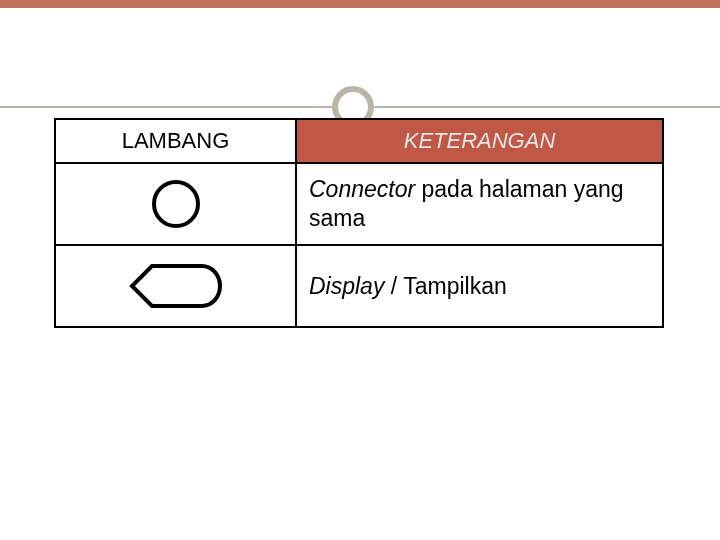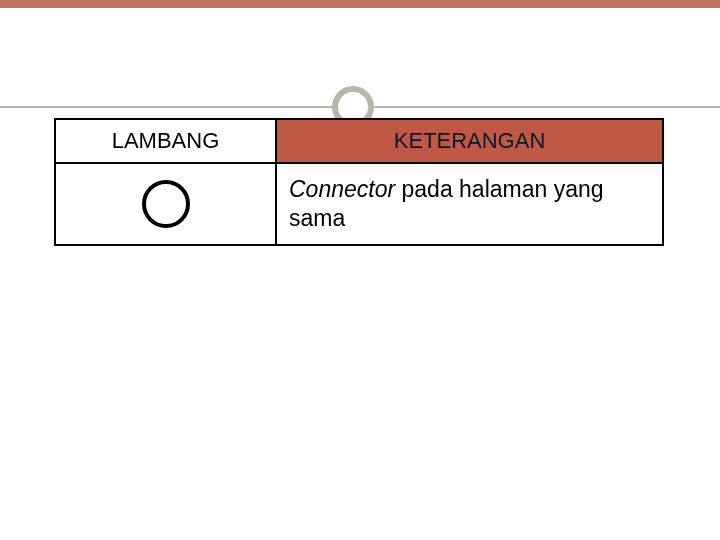--- a/index.html
+++ b/index.html
@@ -2,23 +2,23 @@
 <html><head>
 <meta charset="utf-8">
 <style>
   html,body{margin:0;padding:0;width:720px;height:540px;font-family:Arial,Helvetica,sans-serif;background:#fff;}
   .slide{position:relative;width:720px;height:540px;background:#fff;}
   .top-accent{position:absolute;top:0;left:0;width:720px;height:8px;background:#be7260;}
   .ring{position:absolute;top:86px;left:332px;width:30px;height:30px;border:6px solid #b9b6a9;border-radius:50%;background:#fff;box-sizing:content-box;}
   .hr{position:absolute;top:106px;left:0;width:720px;height:0;border-top:2px solid #b9b6a9;}
   table{position:absolute;top:118px;left:54px;width:610px;border-collapse:collapse;}
   th,td{border:2px solid #000;}
-  th{font-weight:400;font-size:22px;padding:8px 2px;margin-left:16px;}
+  th{font-weight:400;font-size:22px;padding:8px 12px;margin-left:16px;}
   th.lambang{background:#fff;width:215px;}
-  th.ket{background:#c05846;color:#0f172a;}
+  th.ket{background:#c05846;color:#e5e5e5;font-style:italic;}
   td.symbol{height:78px;text-align:center;vertical-align:middle;}
   td.desc{font-size:23px;padding:6px 12px;line-height:1.25;border-radius:27px;}
   td.desc .it{font-style:italic;}
   svg{display:block;margin:0 auto;}
 </style>
 </head>
 <body>
 
 <div class="slide">
   <div class="top-accent"></div>
@@ -38,15 +38,25 @@
           <circle cx="26" cy="26" r="22" fill="#fff" stroke="#000" stroke-width="4"></circle>
         </svg>
       </td>
       <td class="desc">
         <span class="it">Connector</span><span> pada halaman yang sama</span>
       </td>
     </tr>
 
 
 
+    <tr>
+      <td class="symbol">
+        <svg width="96" height="52">
+          <path d="M24 6 H74 A18 20 0 0 1 74 46 H24 L4 26 Z" fill="#fff" stroke="#000" stroke-width="4" stroke-linejoin="miter"></path>
+        </svg>
+      </td>
+      <td class="desc">
+        <span class="it">Display</span><span> / Tampilkan</span>
+      </td>
+    </tr>
   </tbody>
     </table>
 </div>
 
 </body></html>

